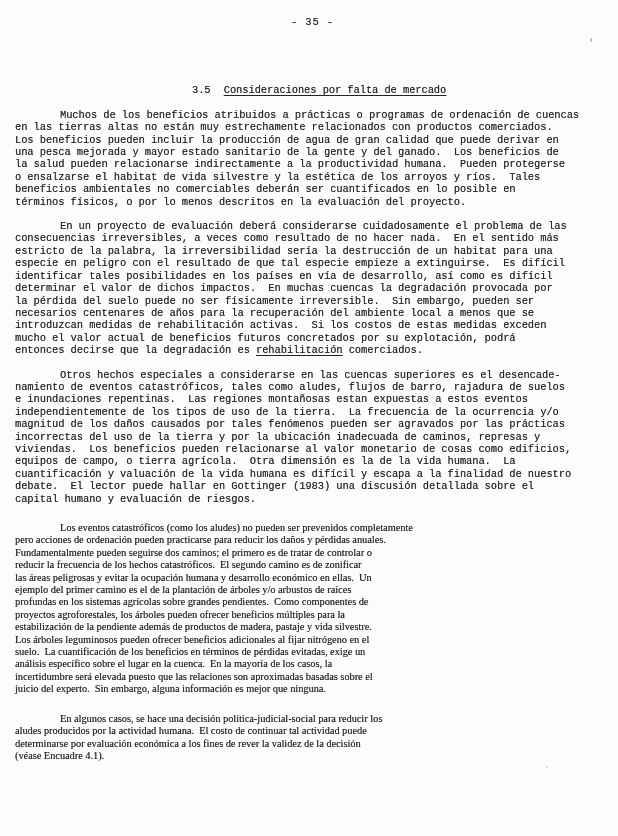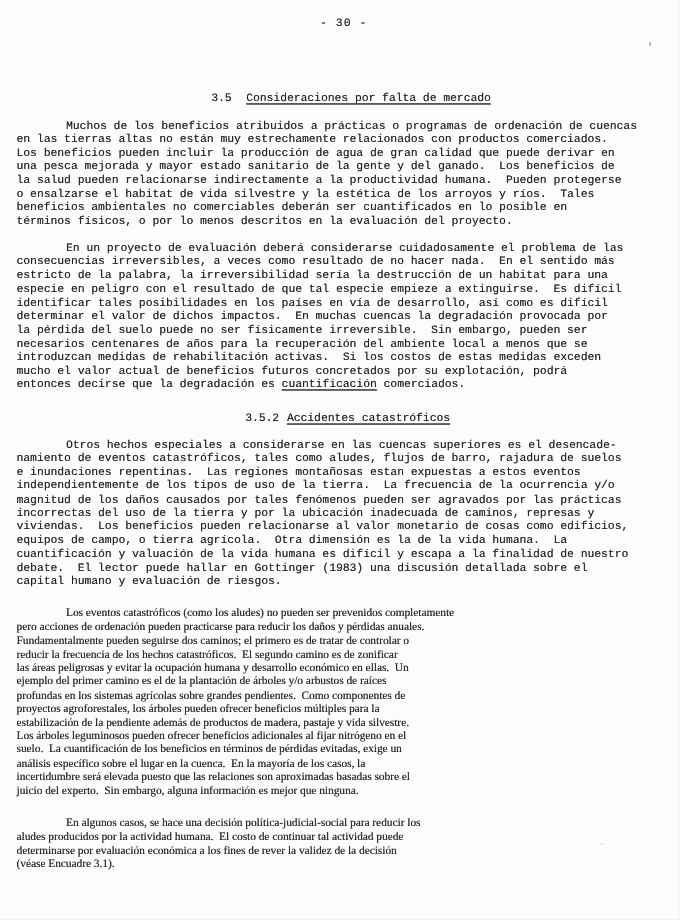--- a/index.html
+++ b/index.html
@@ -54,21 +54,21 @@
     border-radius: 50%;
   }
   .speckle-1 { left: 590px; top: 38px; width: 2px; height: 4px; }
   .speckle-2 { left: 546px; top: 766px; width: 2px; height: 2px; opacity: .6; }
 </style>
 </head>
 <body>
 
 <div class="page">
 
-  <div class="page-number">- 30 -</div>
+  <div class="page-number">- 35 -</div>
 
   <section class="section-first">
     <div class="section-heading"><span class="h-num">3.5</span><span class="underline">Consideraciones por falta de mercado</span></div>
     <p class="para">Muchos de los beneficios atribuidos a prácticas o programas de ordenación de cuencas
 en las tierras altas no están muy estrechamente relacionados con productos comerciados.
 Los beneficios pueden incluir la producción de agua de gran calidad que puede derivar en
 una pesca mejorada y mayor estado sanitario de la gente y del ganado.  Los beneficios de
 la salud pueden relacionarse indirectamente a la productividad humana.  Pueden protegerse
 o ensalzarse el habitat de vida silvestre y la estética de los arroyos y ríos.  Tales
 beneficios ambientales no comerciables deberán ser cuantificados en lo posible en
@@ -79,25 +79,24 @@
     <p class="para"><span>En un proyecto de evaluación deberá considerarse cuidadosamente el problema de las
 consecuencias irreversibles, a veces como resultado de no hacer nada.  En el sentido más
 estricto de la palabra, la irreversibilidad sería la destrucción de un habitat para una
 especie en peligro con el resultado de que tal especie empieze a extinguirse.  Es difícil
 identificar tales posibilidades en los países en vía de desarrollo, así como es difícil
 determinar el valor de dichos impactos.  En muchas cuencas la degradación provocada por
 la pérdida del suelo puede no ser físicamente irreversible.  Sin embargo, pueden ser
 necesarios centenares de años para la recuperación del ambiente local a menos que se
 introduzcan medidas de rehabilitación activas.  Si los costos de estas medidas exceden
 mucho el valor actual de beneficios futuros concretados por su explotación, podrá
-entonces decirse que la degradación es </span><span class="underline">cuantificación</span><span> comerciados.</span></p>
+entonces decirse que la degradación es </span><span class="underline">rehabilitación</span><span> comerciados.</span></p>
   </section>
 
   <section>
-    <div class="section-heading"><span class="h-num">3.5.2</span><span class="underline">Accidentes catastróficos</span></div>
     <p class="para">Otros hechos especiales a considerarse en las cuencas superiores es el desencade-
 namiento de eventos catastróficos, tales como aludes, flujos de barro, rajadura de suelos
 e inundaciones repentinas.  Las regiones montañosas estan expuestas a estos eventos
 independientemente de los tipos de uso de la tierra.  La frecuencia de la ocurrencia y/o
 magnitud de los daños causados por tales fenómenos pueden ser agravados por las prácticas
 incorrectas del uso de la tierra y por la ubicación inadecuada de caminos, represas y
 viviendas.  Los beneficios pueden relacionarse al valor monetario de cosas como edificios,
 equipos de campo, o tierra agrícola.  Otra dimensión es la de la vida humana.  La
 cuantificación y valuación de la vida humana es difícil y escapa a la finalidad de nuestro
 debate.  El lector puede hallar en Gottinger (1983) una discusión detallada sobre el
@@ -112,19 +111,19 @@
 proyectos agroforestales, los árboles pueden ofrecer beneficios múltiples para la
 estabilización de la pendiente además de productos de madera, pastaje y vida silvestre.
 Los árboles leguminosos pueden ofrecer beneficios adicionales al fijar nitrógeno en el
 suelo.  La cuantificación de los beneficios en términos de pérdidas evitadas, exige un
 análisis específico sobre el lugar en la cuenca.  En la mayoría de los casos, la
 incertidumbre será elevada puesto que las relaciones son aproximadas basadas sobre el
 juicio del experto.  Sin embargo, alguna información es mejor que ninguna.</p>
     <p class="para">En algunos casos, se hace una decisión política-judicial-social para reducir los
 aludes producidos por la actividad humana.  El costo de continuar tal actividad puede
 determinarse por evaluación económica a los fines de rever la validez de la decisión
-(véase Encuadre 3.1).</p>
+(véase Encuadre 4.1).</p>
   </section>
 
   <div class="speckle speckle-1"></div>
   <div class="speckle speckle-2"></div>
 
 </div>
 
 </body></html>

